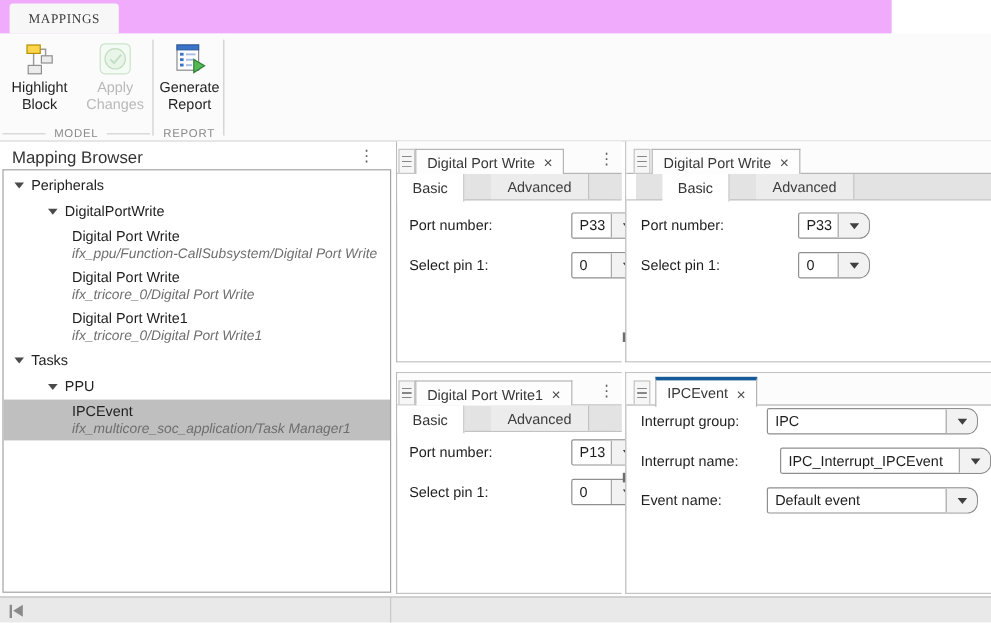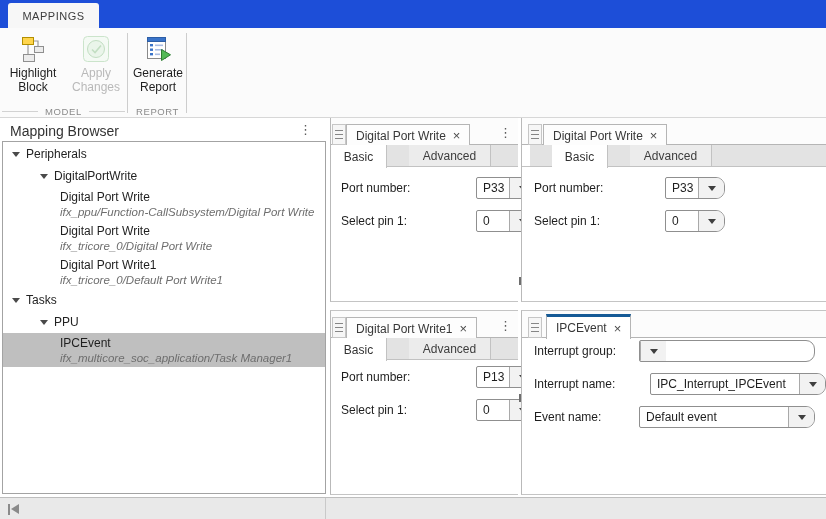--- a/index.html
+++ b/index.html
@@ -3,21 +3,21 @@
 <meta charset="utf-8">
 <style>
   * { margin:0; padding:0; box-sizing:border-box; }
   html,body { background:#ffffff; }
   .app {
     position:relative; width:826px; height:519px; overflow:hidden;
     font-family:"Liberation Sans","DejaVu Sans",sans-serif;
     font-size:12px; color:#2b2b2b; background:#ffffff;
   }
   
-  .ribbon-tabs { position:absolute; left:0; top:0; width:826px; height:28px; background:#1d4ed8; }
+  .ribbon-tabs { position:absolute; left:0; top:0; width:743px; height:28px; background:#f0abfc;font-family:Liberation Serif, serif; }
   .ribbon-tab {
     position:absolute; left:8px; top:3px; width:91px; height:25px;
     background:#f7f7f7; border-radius:3px 3px 0 0;
     display:flex; align-items:center; justify-content:center;
     font-size:11px; letter-spacing:.5px; color:#3c3c3c; cursor:default;
   }
   .toolbar { position:absolute; left:0; top:28px; width:826px; height:90px; background:#fbfbfb; border-bottom:1px solid #d7d7d7; }
   .tb-btn { position:absolute; top:5px; height:74px; display:flex; flex-direction:column; align-items:center; justify-content:flex-start; text-align:center; }
   .tb-btn .tb-icon { width:28px; height:28px; margin-top:2px; }
   .tb-label { font-size:12px; line-height:14px; color:#1f1f1f; margin-top:3px; }
@@ -177,21 +177,21 @@
     <div class="tree-leaf">
       <div class="t">Digital Port Write</div>
       <div class="p">ifx_ppu/Function-CallSubsystem/Digital Port Write</div>
     </div>
     <div class="tree-leaf">
       <div class="t">Digital Port Write</div>
       <div class="p">ifx_tricore_0/Digital Port Write</div>
     </div>
     <div class="tree-leaf">
       <div class="t">Digital Port Write1</div>
-      <div class="p">ifx_tricore_0/Default Port Write1</div>
+      <div class="p">ifx_tricore_0/Digital Port Write1</div>
     </div>
     <div class="tree-group lvl0">
       <span class="tri"></span>
       <span class="glabel">Tasks</span>
     </div>
     <div class="tree-group lvl1">
       <span class="tri"></span>
       <span class="glabel">PPU</span>
     </div>
     <div class="tree-leaf selected">
@@ -315,20 +315,21 @@
         </div>
       <div class="doctab active" style="left:24px;">
         <span>IPCEvent</span>
         <span class="x">×</span>
       </div>
     </div>
     <div class="frow" style="left:12px; top:29px;">
       <span class="flabel">Interrupt group:</span>
     </div>
     <div class="dd dd-lg" style="left:117px; top:29px;">
+      <span class="dd-val">IPC</span>
       <span class="dd-btn">
           <span class="dd-arrow"></span>
         </span>
     </div>
     <div class="frow" style="left:12px; top:62px;">
       <span class="flabel">Interrupt name:</span>
     </div>
     <div class="dd dd-lg" style="left:128px; top:62px;">
       <span class="dd-val">IPC_Interrupt_IPCEvent</span>
       <span class="dd-btn">

